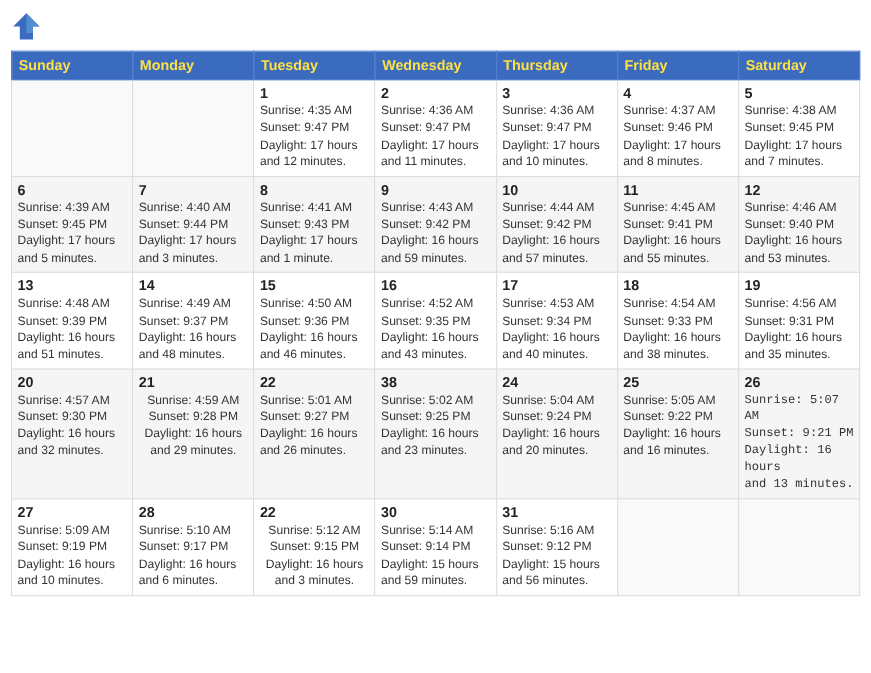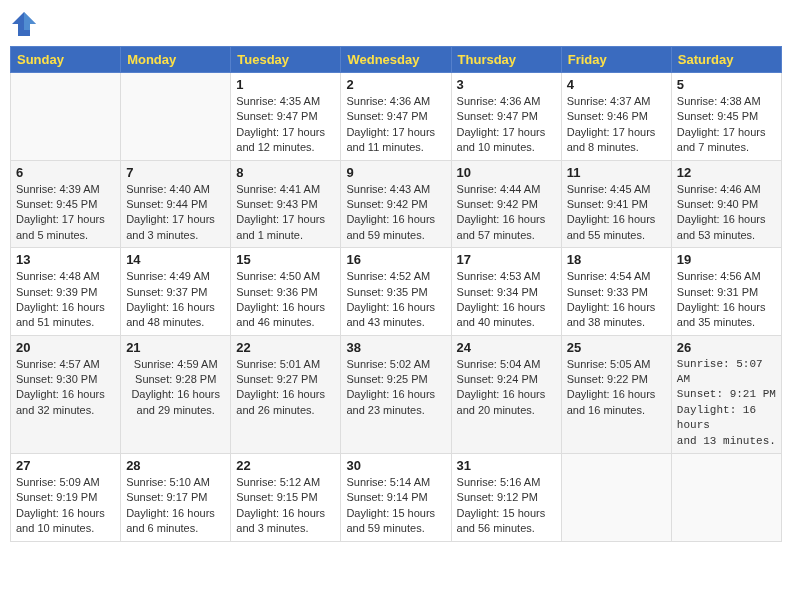--- a/index.html
+++ b/index.html
@@ -327,21 +327,21 @@
         </td>
         <td>
           <span class="day-number">28</span>
           <div class="day-info" style="white-space: pre-line;">Sunrise: 5:10 AM
 Sunset: 9:17 PM
 Daylight: 16 hours
 and 6 minutes.</div>
         </td>
         <td>
           <span class="day-number">22</span>
-          <div class="day-info" style="white-space: pre-line;">Sunrise: 5:12 AM
+          <div class="day-info" style="white-space: pre-line; text-align: center;">Sunrise: 5:12 AM
 Sunset: 9:15 PM
 Daylight: 16 hours
 and 3 minutes.</div>
         </td>
         <td>
           <span class="day-number">30</span>
           <div class="day-info" style="white-space: pre-line;">Sunrise: 5:14 AM
 Sunset: 9:14 PM
 Daylight: 15 hours
 and 59 minutes.</div>

